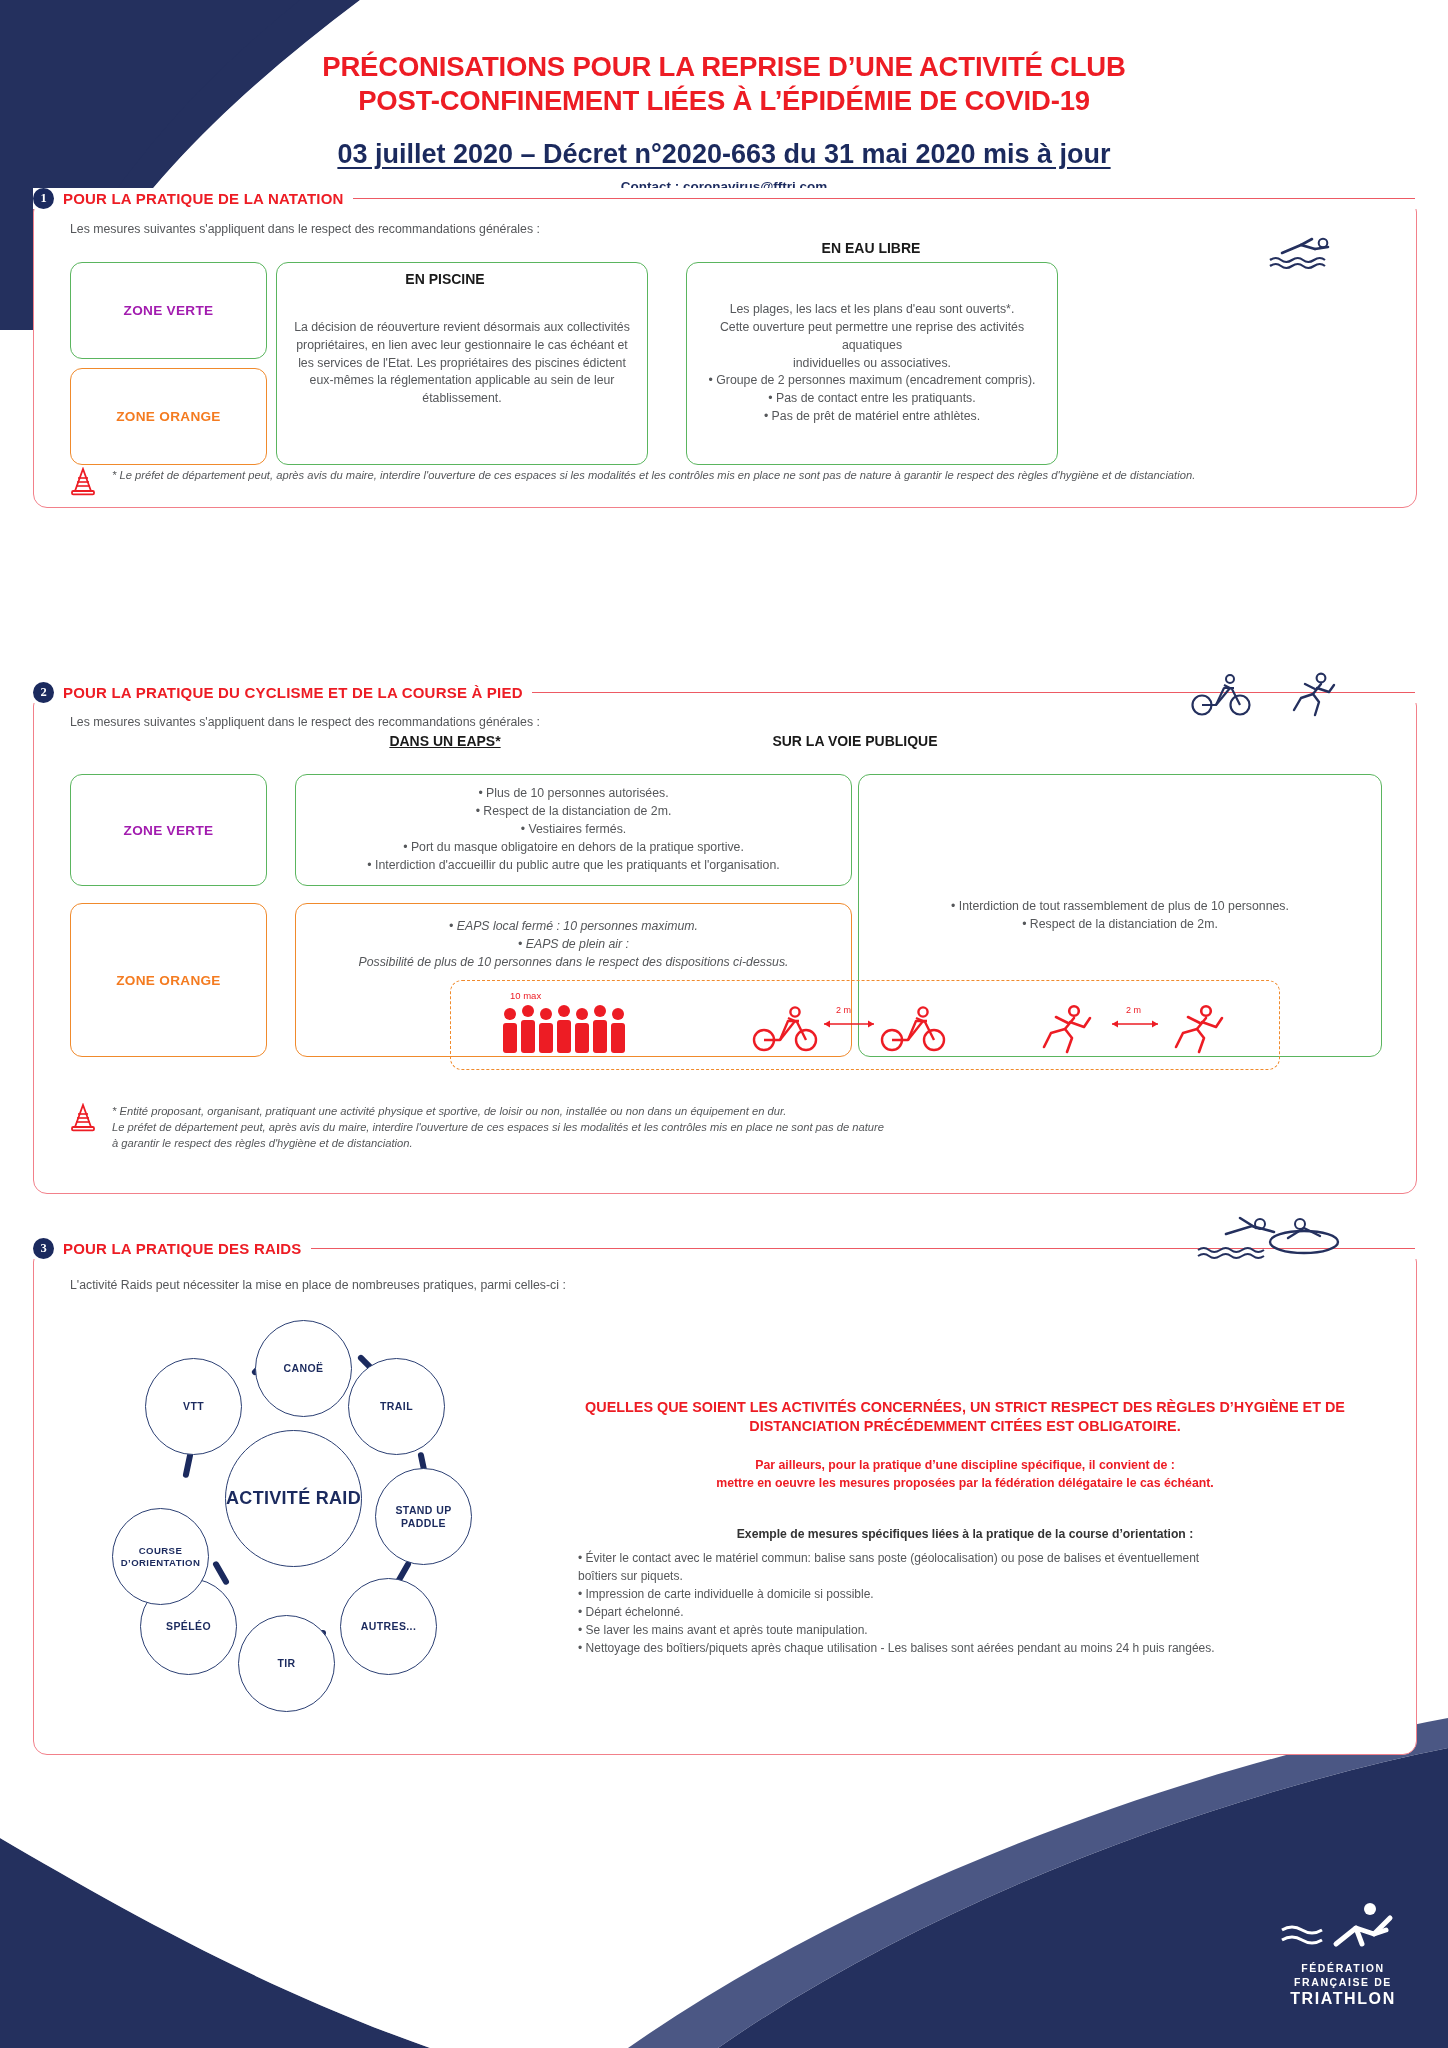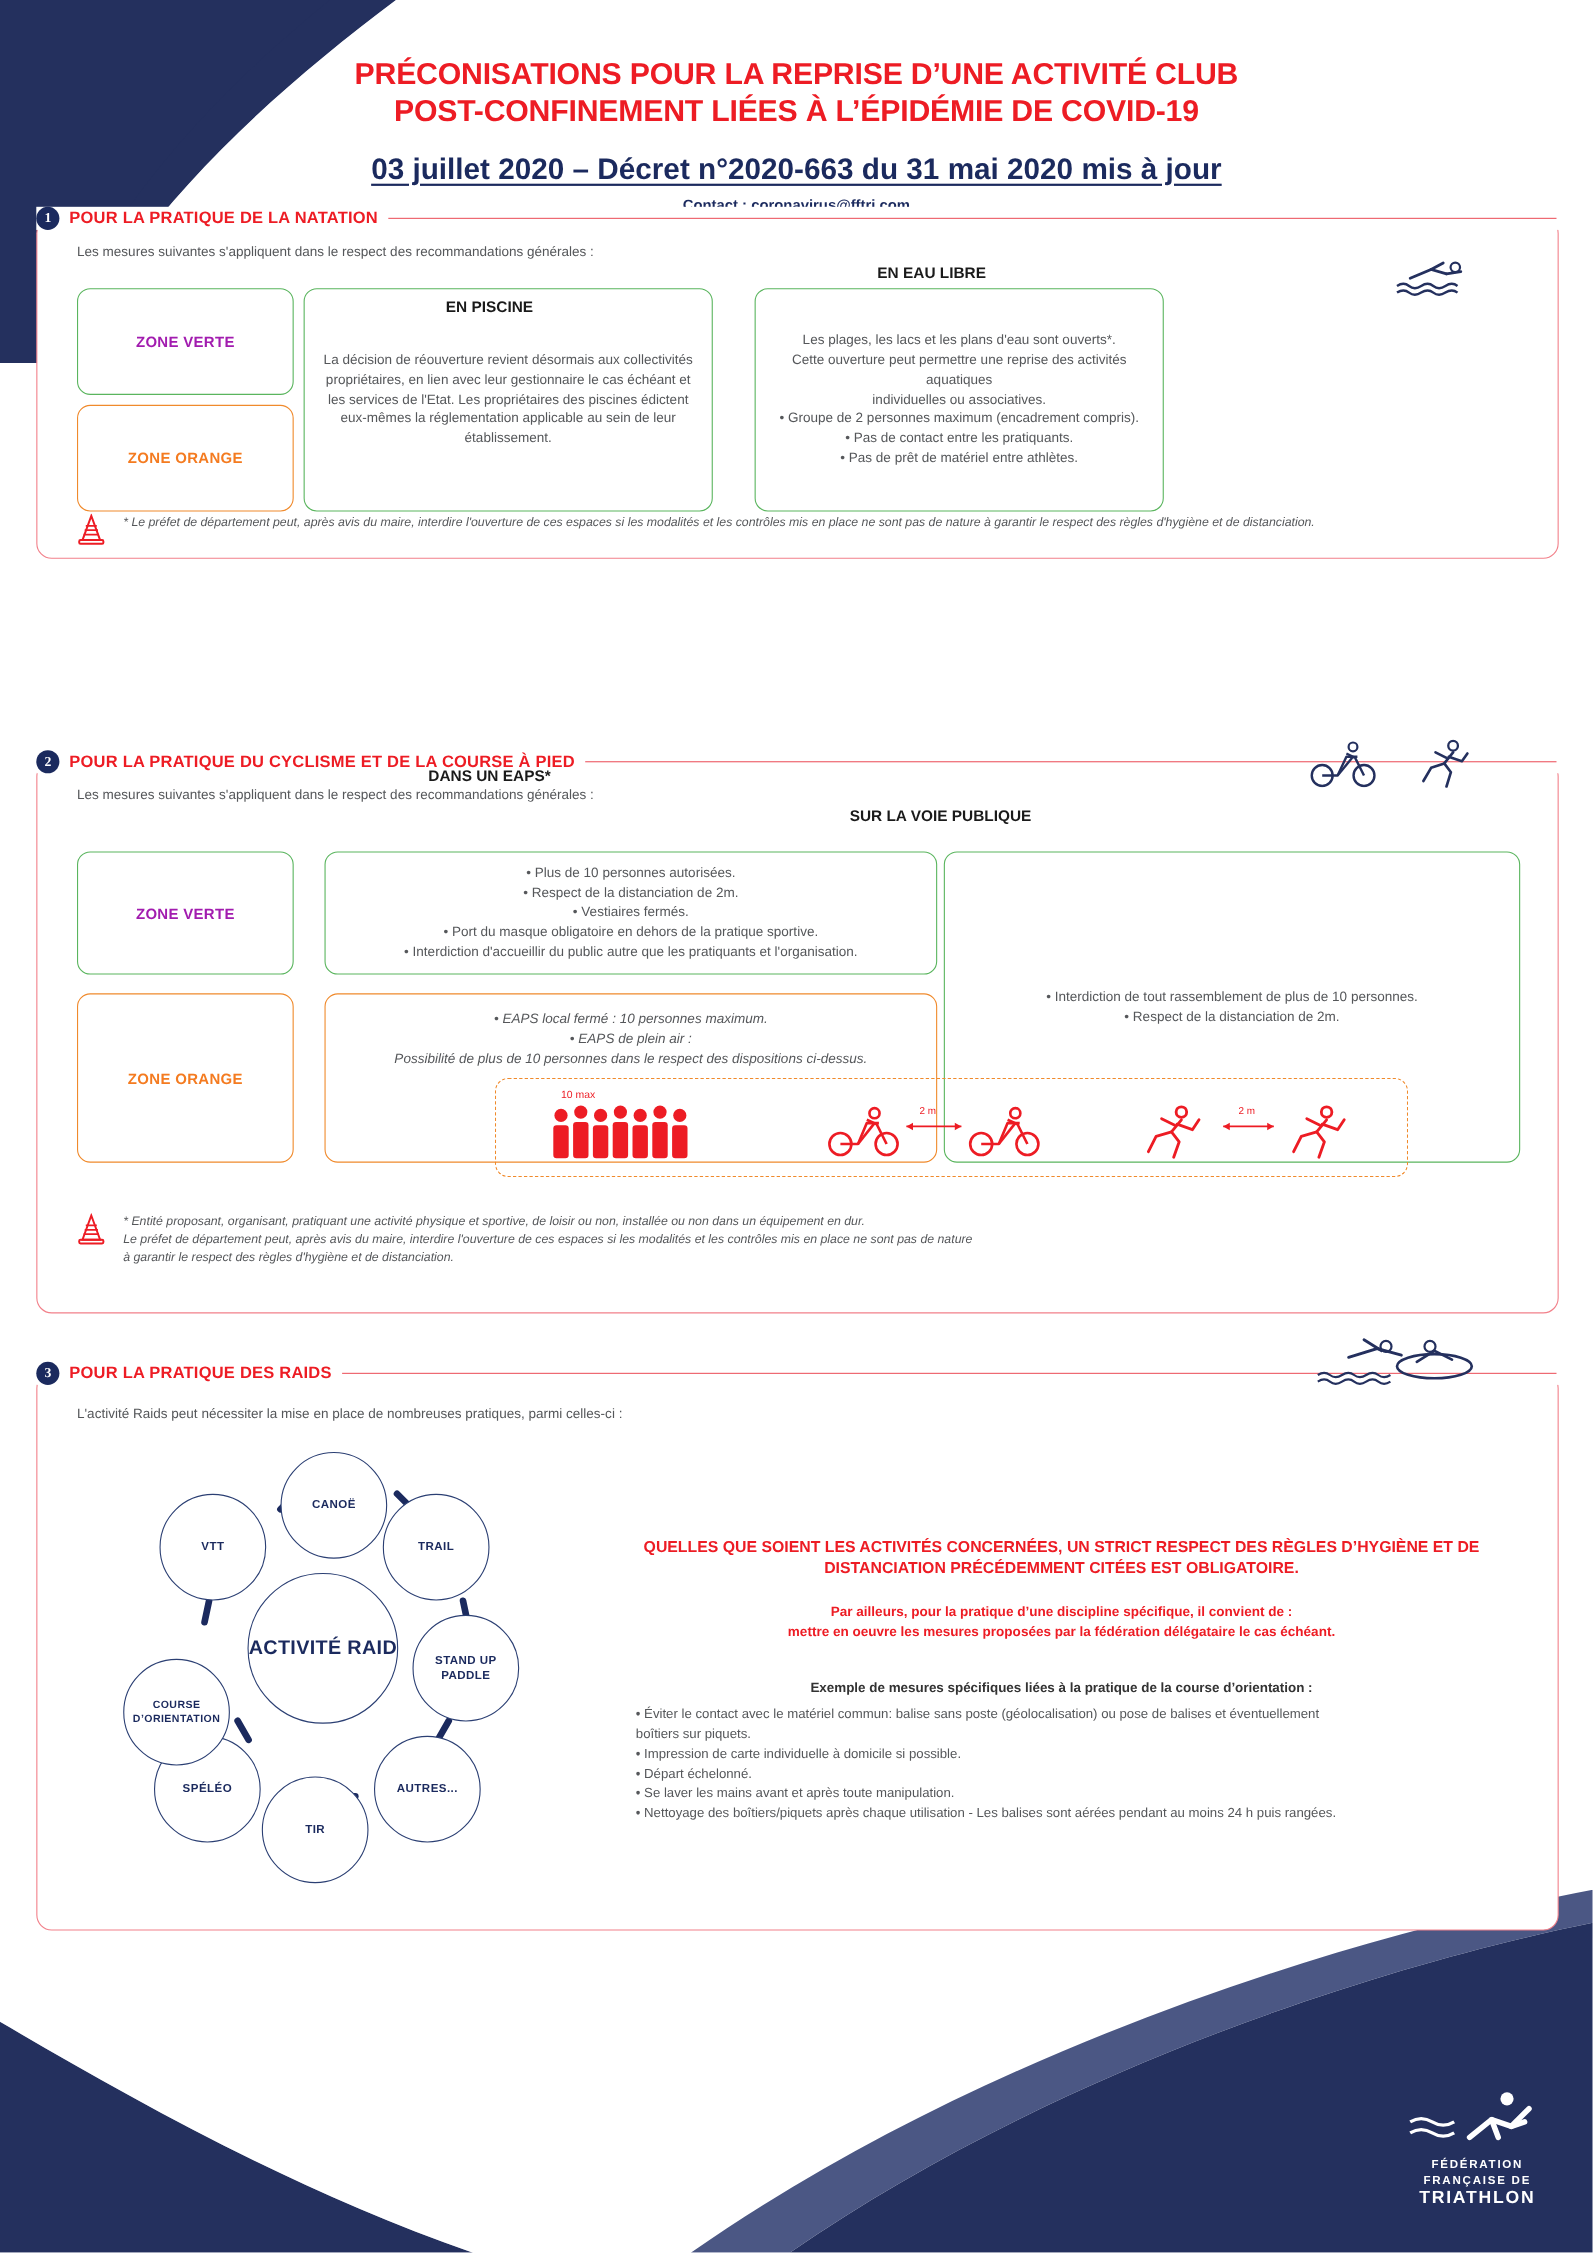--- a/index.html
+++ b/index.html
@@ -121,21 +121,21 @@
     <path d="M33,8 L44,2" fill="none" stroke="#24305e" stroke-width="2.6" stroke-linecap="round"></path>
     <path d="M47,12 L60,10" fill="none" stroke="#24305e" stroke-width="2.6" stroke-linecap="round"></path>
     <path d="M2,23 q6,-4 11,0 t11,0 t11,0 t11,0 t11,0" fill="none" stroke="#24305e" stroke-width="2.2"></path>
     <path d="M2,29 q6,-4 11,0 t11,0 t11,0 t11,0 t11,0" fill="none" stroke="#24305e" stroke-width="2.2"></path>
   </svg>
 </div>
 
 <div class="intro" style="left:70px;top:222px;">Les mesures suivantes s'appliquent dans le respect des recommandations générales :</div>
 
 <div class="colhead" style="left:290px;top:240px;width:310px;margin-top:31px;">EN PISCINE</div>
-<div class="colhead" style="left:692px;top:240px;width:310px;">EN EAU LIBRE</div>
+<div class="colhead" style="left:716px;top:240px;width:310px;">EN EAU LIBRE</div>
 
 <div class="zonebox zone-green" style="left:70px;top:262px;width:195px;height:95px;">
   <span>ZONE VERTE</span>
 </div>
 <div class="zonebox zone-orange" style="left:70px;top:368px;width:195px;height:95px;">
   <span>ZONE ORANGE</span>
 </div>
 
 <div class="cbox green" style="left:276px;top:262px;width:370px;height:201px;">
   <div class="cbox-inner">La décision de réouverture revient désormais aux collectivités propriétaires, en lien avec leur gestionnaire le cas échéant et les services de l'Etat. Les propriétaires des piscines édictent eux-mêmes la réglementation applicable au sein de leur établissement.</div>
@@ -187,21 +187,21 @@
     <circle cx="33" cy="6" r="4.4" fill="none" stroke="#24305e" stroke-width="2.1"></circle>
     <path d="M33,12 L25,22 L31,30 L27,43" fill="none" stroke="#24305e" stroke-width="2.4" stroke-linecap="round" stroke-linejoin="round"></path>
     <path d="M25,22 L13,26 L6,38" fill="none" stroke="#24305e" stroke-width="2.4" stroke-linecap="round" stroke-linejoin="round"></path>
     <path d="M29,16 L41,20 L46,13" fill="none" stroke="#24305e" stroke-width="2.4" stroke-linecap="round" stroke-linejoin="round"></path>
     <path d="M27,17 L17,12" fill="none" stroke="#24305e" stroke-width="2.4" stroke-linecap="round"></path>
   </svg>
 </div>
 
 <div class="intro" style="left:70px;top:715px;">Les mesures suivantes s'appliquent dans le respect des recommandations générales :</div>
 
-<div class="colhead" style="left:290px;top:697px;width:310px;">DANS UN EAPS*</div>
+<div class="colhead" style="left:290px;top:733px;width:310px;text-decoration:underline;">DANS UN EAPS*</div>
 <div class="colhead" style="left:700px;top:733px;width:310px;">SUR LA VOIE PUBLIQUE</div>
 
 <div class="zonebox zone-green" style="left:70px;top:774px;width:195px;height:110px;">
   <span>ZONE VERTE</span>
 </div>
 <div class="zonebox zone-orange" style="left:70px;top:903px;width:195px;height:152px;">
   <span>ZONE ORANGE</span>
 </div>
 
 <div class="cbox green" style="left:295px;top:774px;width:555px;height:110px;">

